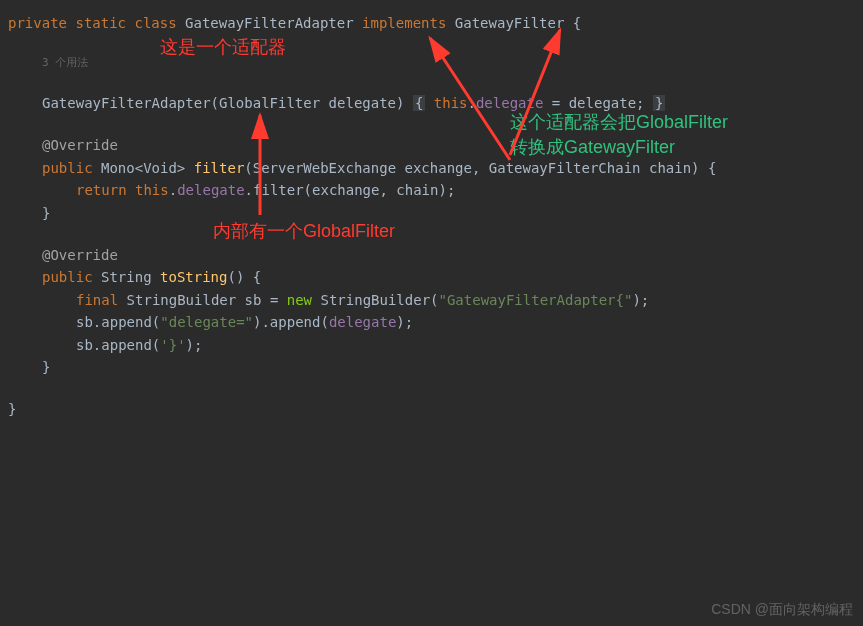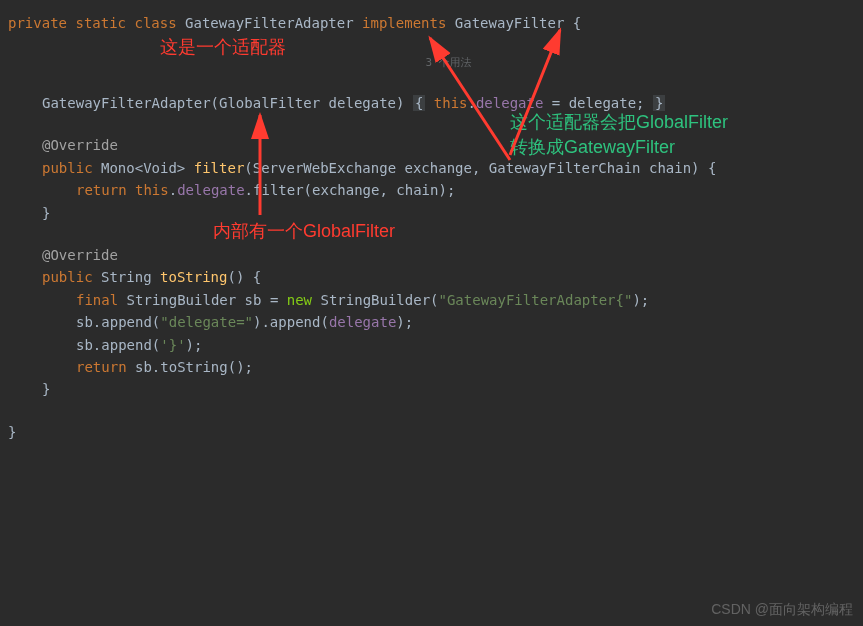--- a/index.html
+++ b/index.html
@@ -26,21 +26,21 @@
     .kw-this { color: #cc7832; }
     .kw-new { color: #84cc16; }
     .type { color: #a9b7c6; }
     .method { color: #ffc66d; }
     .field { color: #9876aa; }
     .string { color: #6a8759; }
     .char { color: #6a8759; }
     .annotation { color: #a3a3a3; }
     .punct { color: #a9b7c6; }
     .brace-hl { background: #3c3f41; color: #a9b7c6; padding: 0 2px; }
-    .usage-hint { color: #606366; font-size: 11px; padding-left: 34px; text-align: center; }
+    .usage-hint { color: #606366; font-size: 11px; padding-left: 34px; }
     .indent1 { padding-left: 34px; }
     .indent2 { padding-left: 68px; }
     .red-box {
       border: 2px solid #ff3b30;
       border-radius: 6px;
       padding: 2px 4px;
       display: inline-block;
     }
     .annotation-red {
       color: #ff3b30;
@@ -107,21 +107,20 @@
 <div class="code-line indent1"><span class="annotation">@Override</span></div>
 
 <div class="code-line indent1"><span class="kw-public">public</span> <span class="type">String</span> <span class="method">toString</span>() <span>{</span></div>
 
 <div class="code-line indent2"><span class="kw-final">final</span> <span class="type">StringBuilder</span> <span>sb</span> = <span class="kw-new">new</span> <span class="type">StringBuilder</span>(<span class="string">"GatewayFilterAdapter{"</span>);</div>
 
 <div class="code-line indent2"><span>sb.append(</span><span class="string">"delegate="</span><span>).append(</span><span class="field">delegate</span><span>);</span></div>
 
 <div class="code-line indent2"><span>sb.append(</span><span class="char">'}'</span><span>);</span></div>
 
-<div class="code-line indent2"><span class="kw-return">return</span> <span>sb.toString();</span></div>
 
 <div class="code-line indent1"><span>}</span></div>
 
 <div class="line-gap"></div>
 <div class="line-gap"></div>
 
 <div class="code-line"><span>}</span></div>
 
 </div>
 

